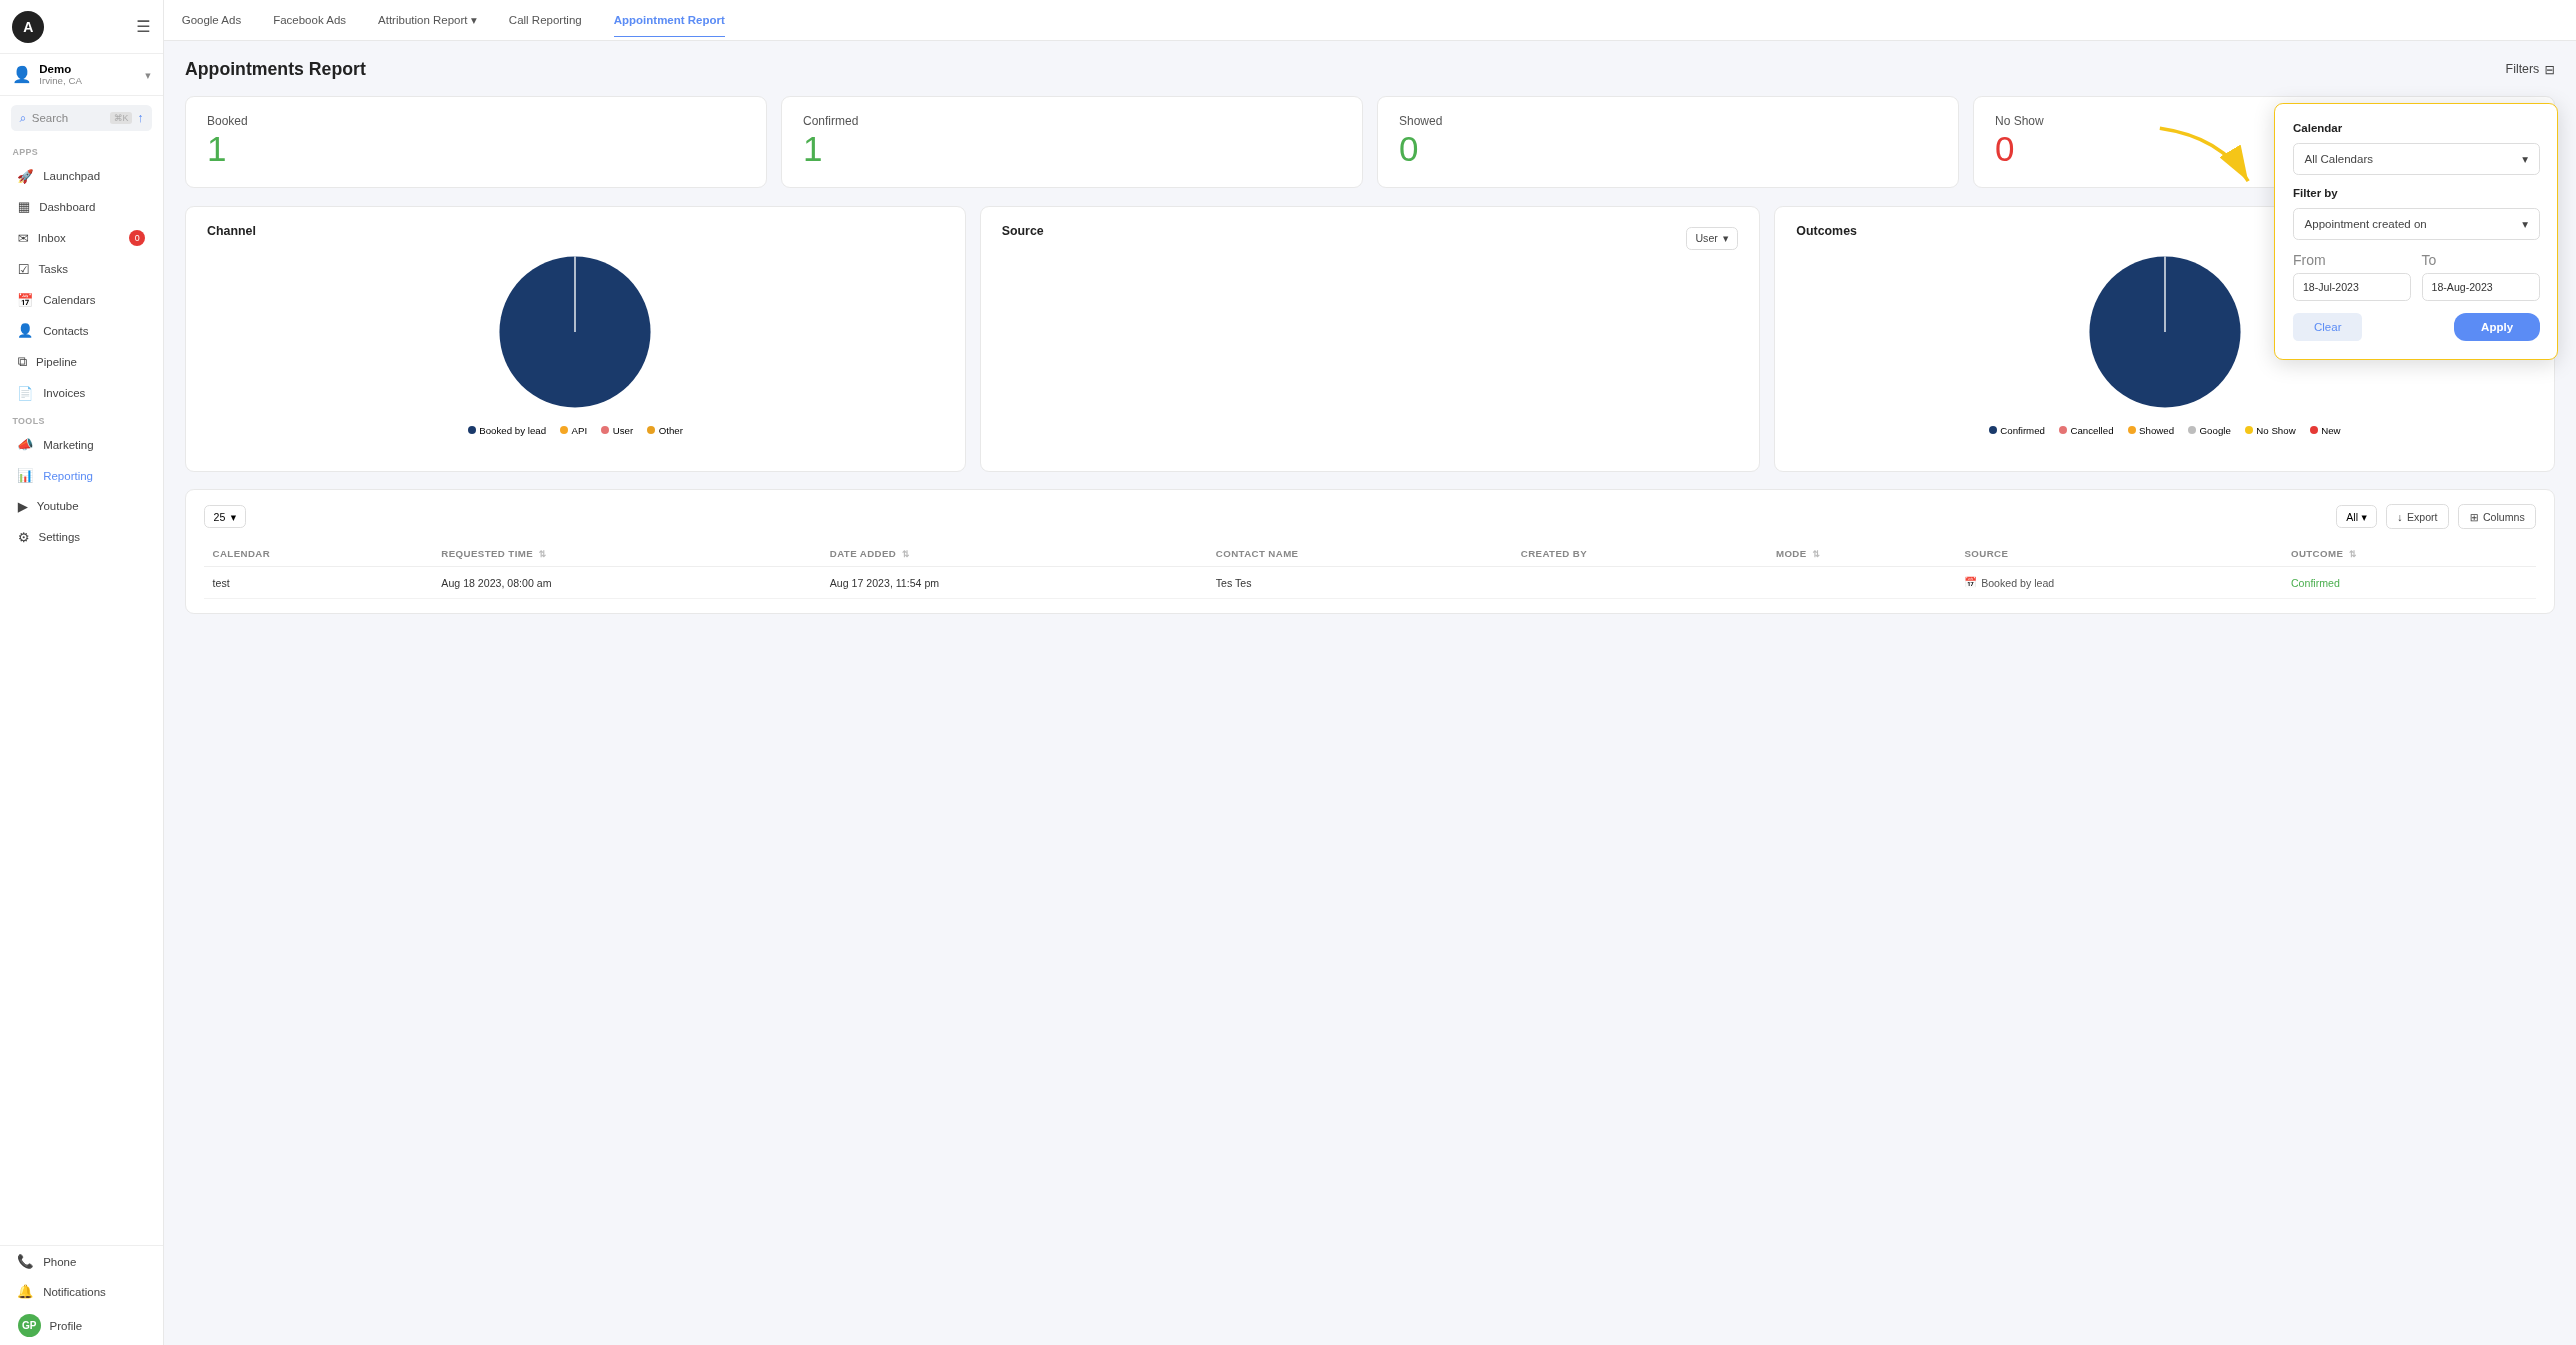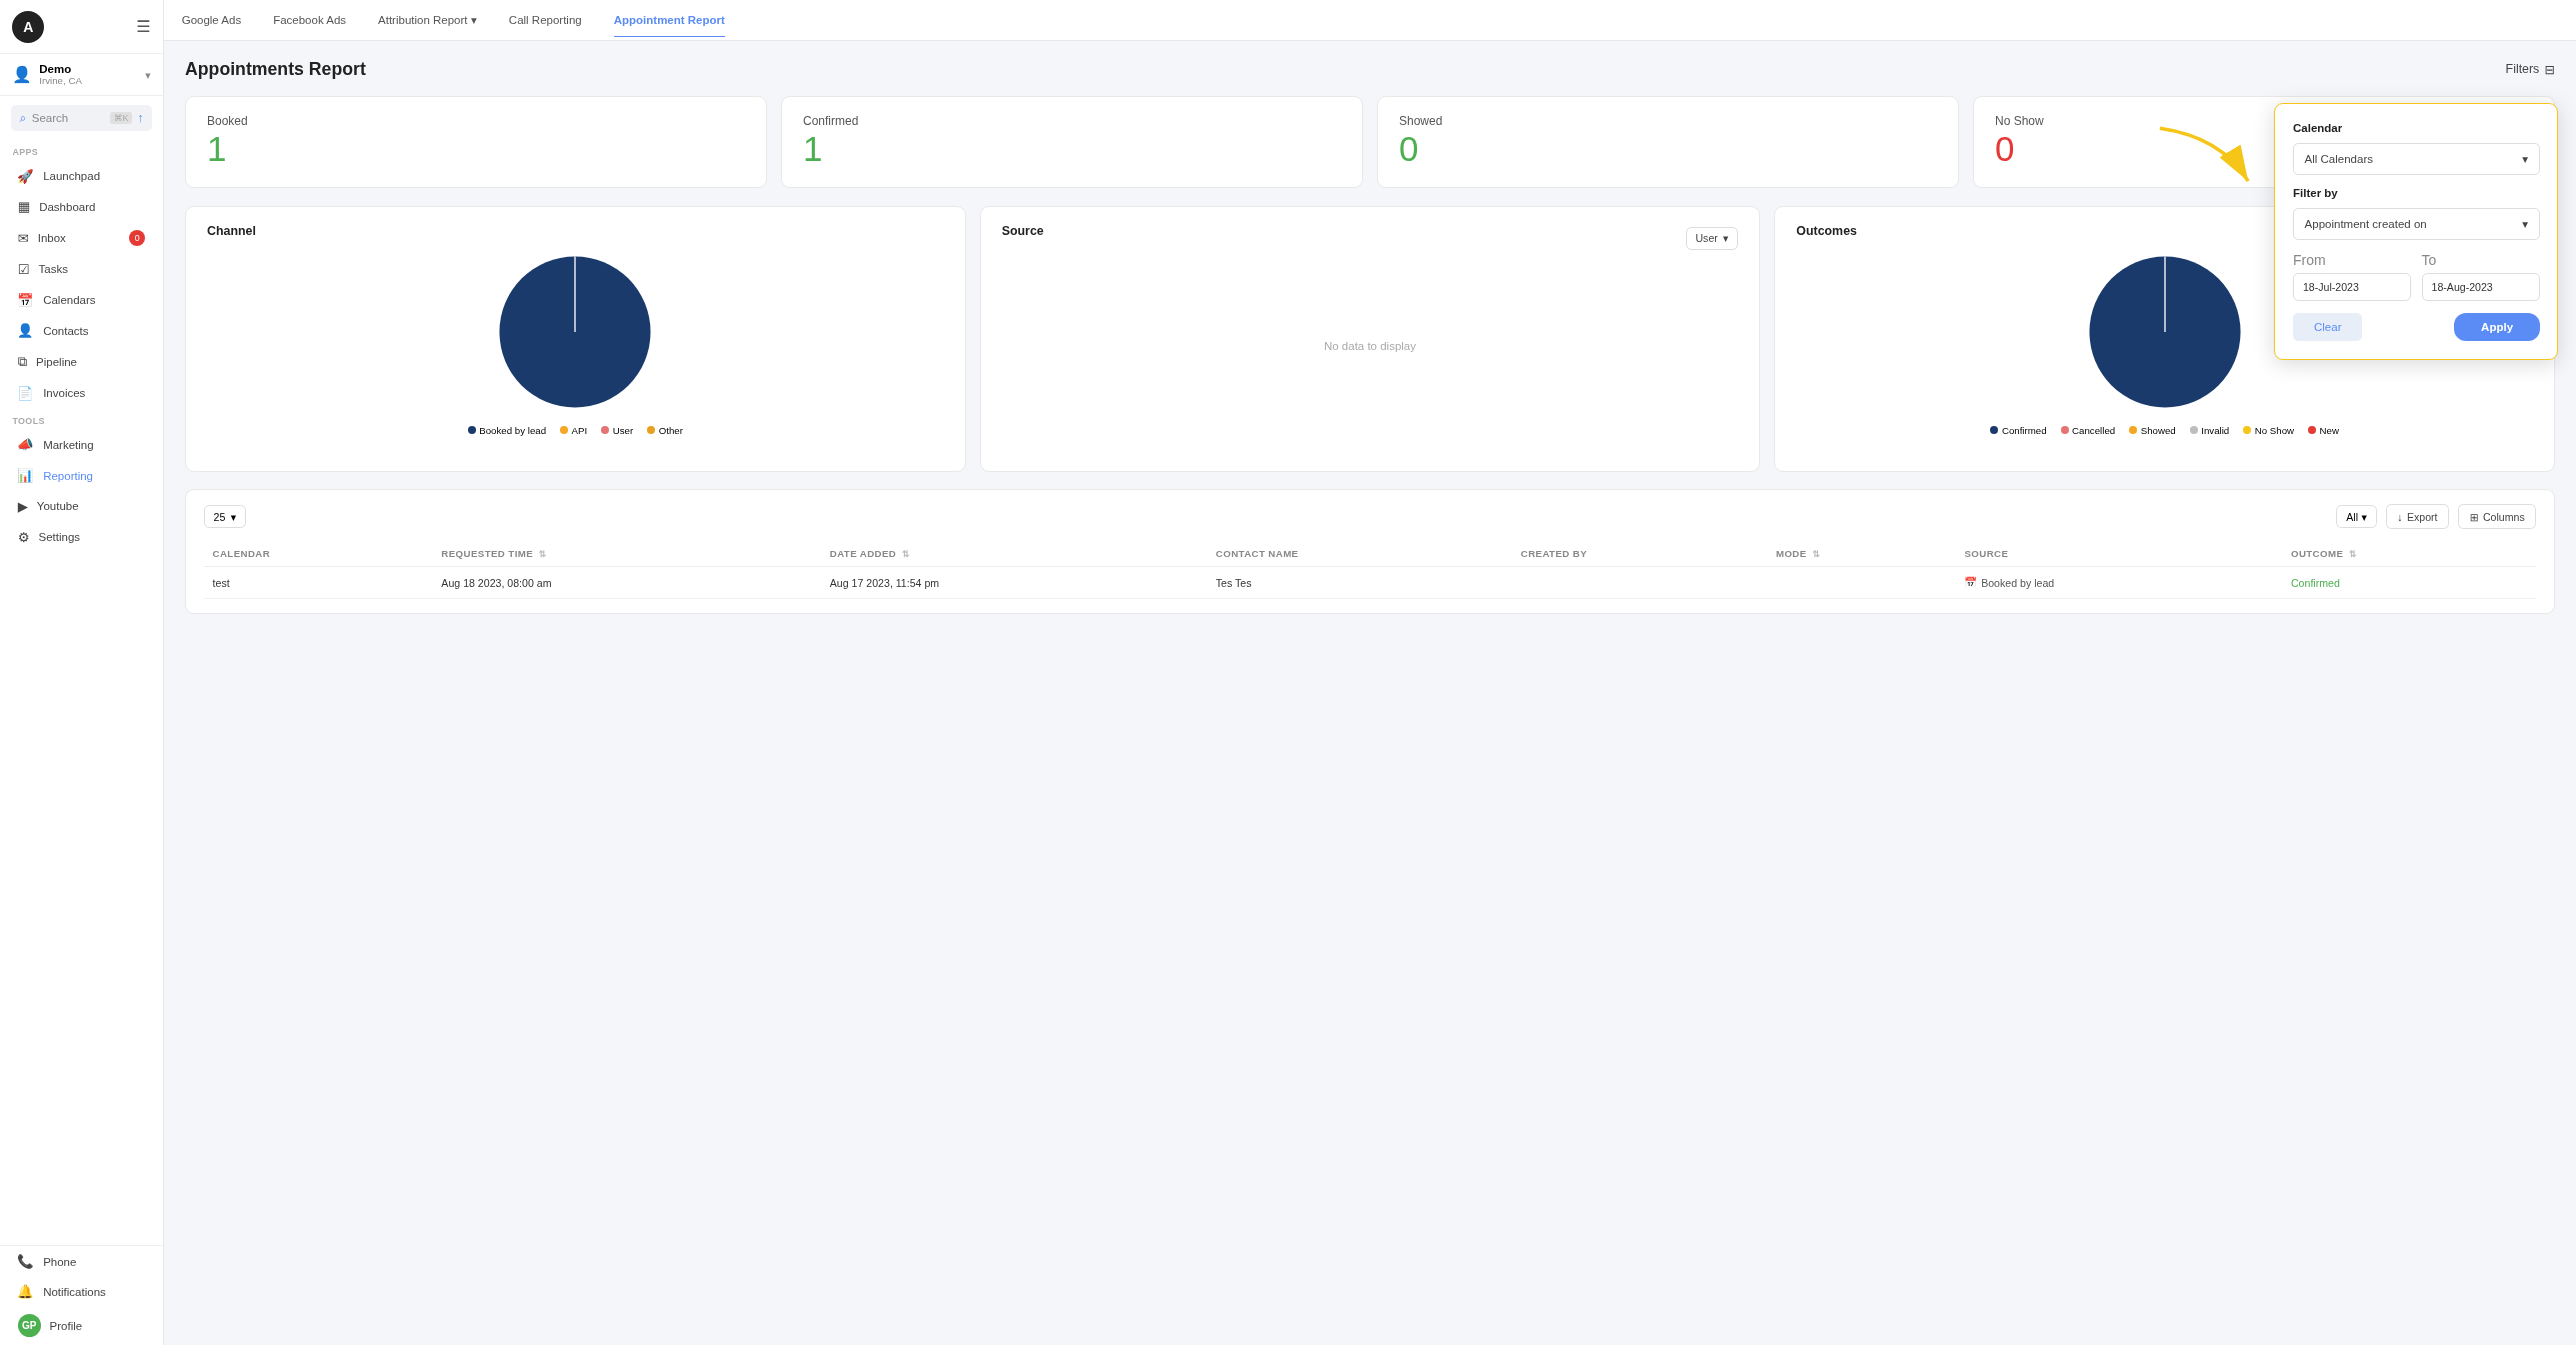--- a/index.html
+++ b/index.html
@@ -303,21 +303,20 @@
       </div>
 
       <div class="chart-card">
         <div class="source-header">
           <div class="chart-title">Source</div>
           <div class="source-select">
             <span>User</span>
             <span>▾</span>
           </div>
         </div>
-        <div class="no-data">No data to display</div>
       </div>
 
       <div class="chart-card">
         <div class="chart-title">Outcomes</div>
         <div style="display:flex;flex-direction:column;align-items:center;">
           <svg class="pie-chart" viewBox="0 0 180 180">
             <circle cx="90" cy="90" r="85" fill="#1a3a6b"></circle>
             <line x1="90" y1="5" x2="90" y2="90" stroke="white" stroke-width="1.5"></line>
           </svg>
           <div class="legend">
@@ -328,21 +327,21 @@
             <div class="legend-item">
               <span class="legend-dot" style="background:#e57373;"></span>
               <span>Cancelled</span>
             </div>
             <div class="legend-item">
               <span class="legend-dot" style="background:#f5a623;"></span>
               <span>Showed</span>
             </div>
             <div class="legend-item">
               <span class="legend-dot" style="background:#bdbdbd;"></span>
-              <span>Invalid</span>
+              <span>Google</span>
             </div>
             <div class="legend-item">
               <span class="legend-dot" style="background:#f5c518;"></span>
               <span>No Show</span>
             </div>
             <div class="legend-item">
               <span class="legend-dot" style="background:#e53935;"></span>
               <span>New</span>
             </div>
           </div>

